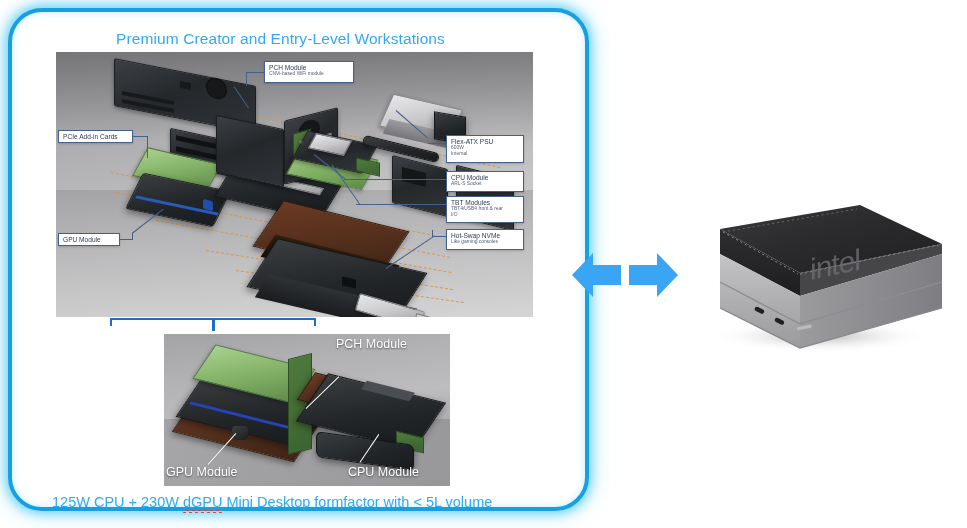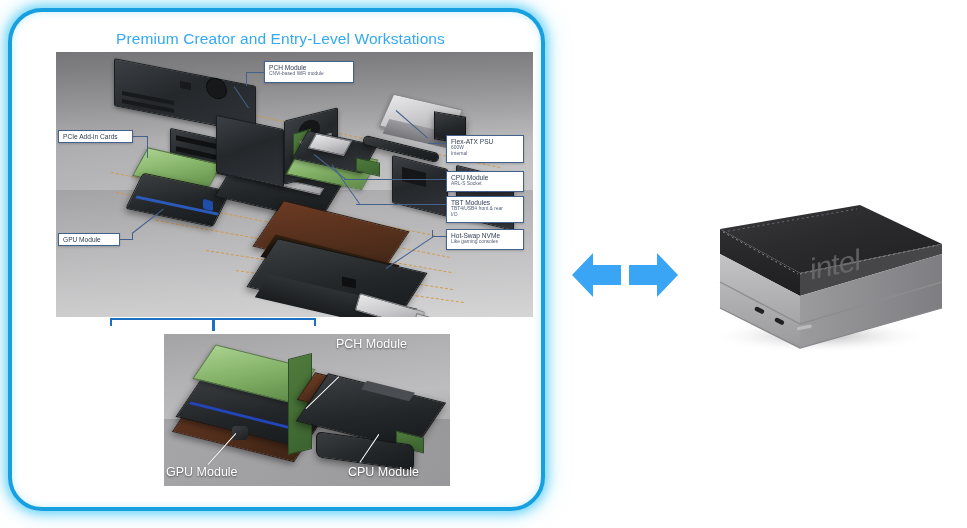--- a/index.html
+++ b/index.html
@@ -15,21 +15,21 @@
     height: 528px;
     background: #ffffff;
     overflow: hidden;
   }
 
   
   #panel {
     position: absolute;
     left: 8px;
     top: 8px;
-    width: 537px;
+    width: 581px;
     height: 503px;
     border: 4px solid #179fe0;
     border-radius: 34px;
     box-sizing: border-box;
     box-shadow: 0 0 9px 3px rgba(110, 212, 248, .85),
                 0 0 18px 6px rgba(150, 225, 252, .55),
                 inset 0 0 7px 1px rgba(150, 225, 252, .45);
     background: #ffffff;
   }
 
@@ -325,20 +325,23 @@
       <div class="wlabel" style="left:172px; top:3px;">PCH Module</div>
       <div class="wlead" style="left:142px; top:74px; width:46px; transform:rotate(-44deg);"></div>
 
       <div class="wlabel" style="left:2px; top:131px;">GPU Module</div>
       <div class="wlead" style="left:44px; top:130px; width:42px; transform:rotate(-48deg);"></div>
 
       <div class="wlabel" style="left:184px; top:131px;">CPU Module</div>
       <div class="wlead" style="left:196px; top:128px; width:34px; transform:rotate(-56deg);"></div>
     </div>
 
+    <div id="caption">
+      <span>125W  CPU + 230W </span><span class="misspell">dGPU</span><span>  Mini Desktop formfactor   with &lt; 5L volume</span>
+    </div>
   </div>
 
   <div id="arrows">
     <svg width="106" height="56" viewBox="0 0 106 56" xmlns="http://www.w3.org/2000/svg">
       <g fill="#3aa5f5">
         <polygon points="0,28 21,6 21,18 49,18 49,38 21,38 21,50"></polygon>
         <polygon points="106,28 85,6 85,18 57,18 57,38 85,38 85,50"></polygon>
       </g>
     </svg>
   </div>

